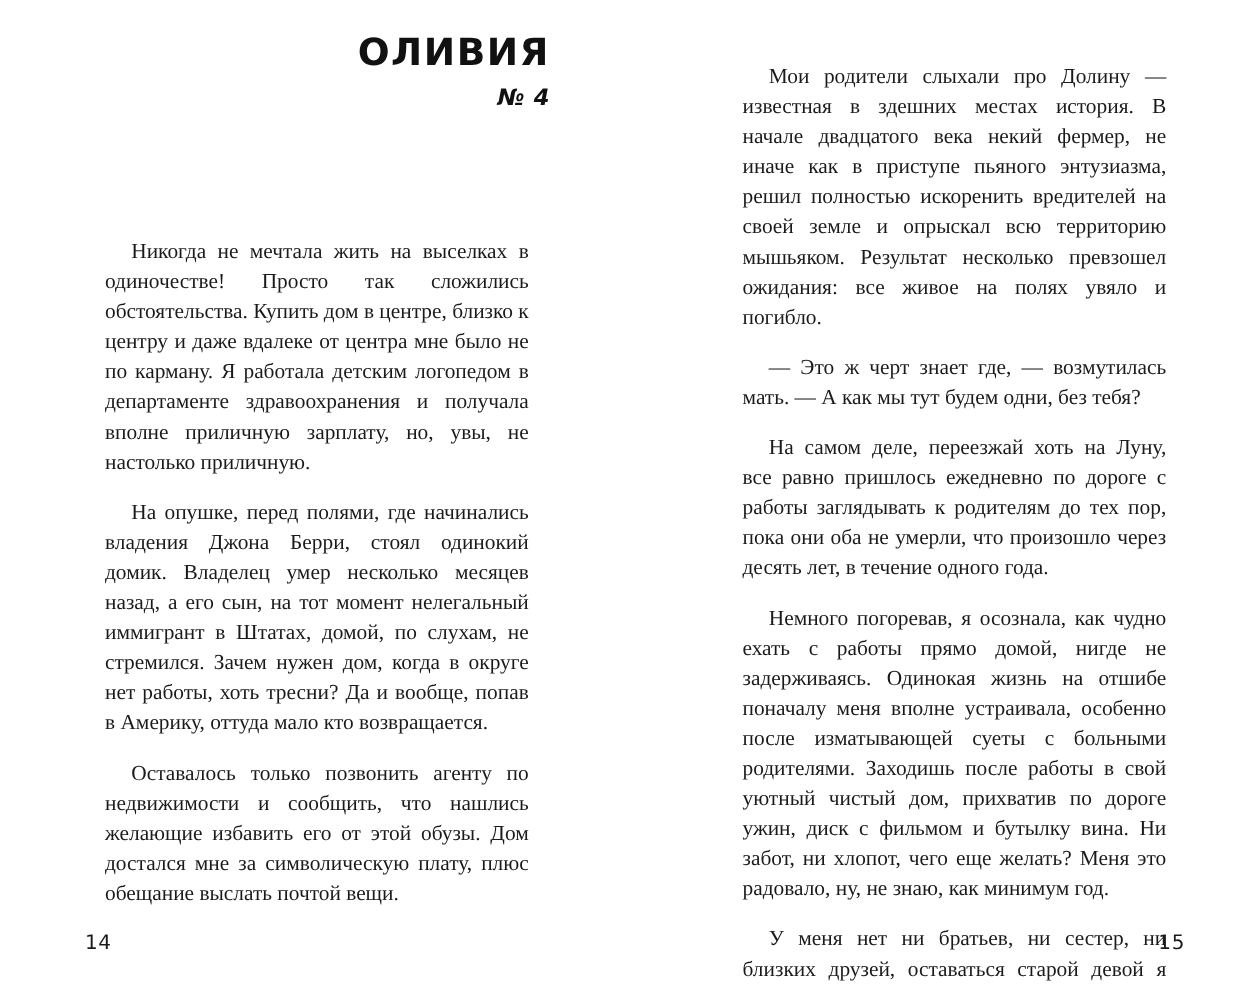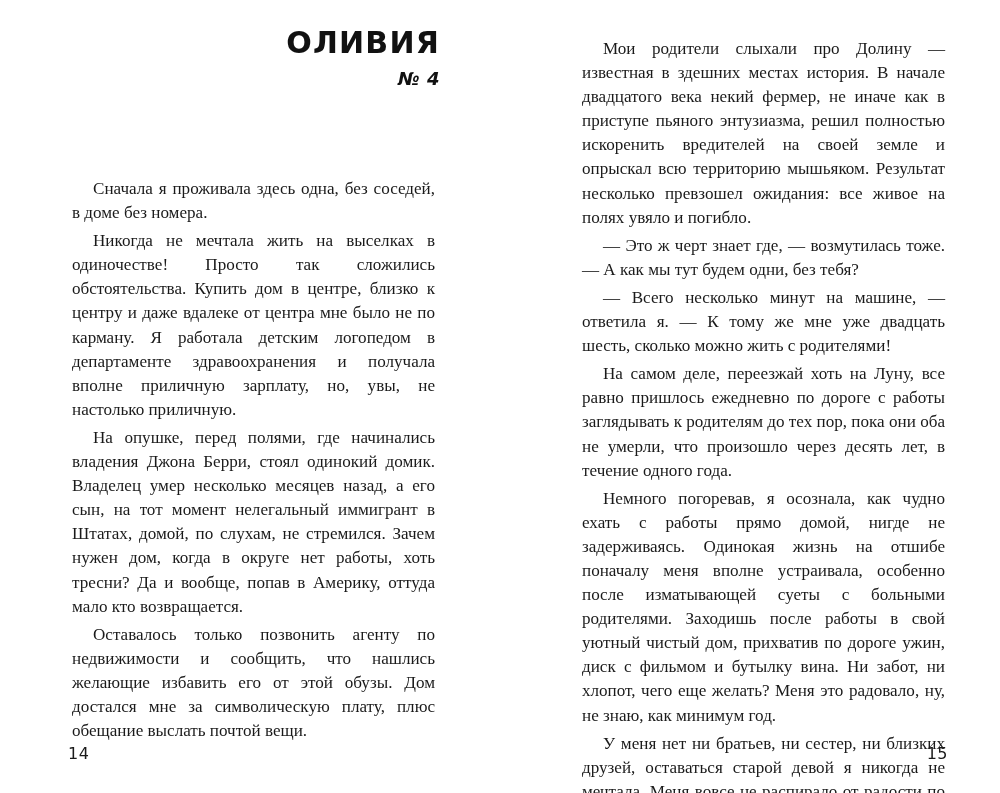--- a/index.html
+++ b/index.html
@@ -76,21 +76,21 @@
     left: 68px;
     top: 173px;
     width: 371px;
   }
   .col-right {
     left: 578px;
     top: 33px;
     width: 371px;
   }
   .textcol p {
-    margin: 4px;
+    margin: 16px;
     text-indent: 21px;
     font-family: Liberation Serif, serif;
   }
   .textcol p:last-child {
     
   }
 
   
   .folio {
     position: absolute;
@@ -111,36 +111,34 @@
 <div class="spread">
 
   <div class="page page-left">
 
     <div class="chapter-head">
       <span class="chapter-title">ОЛИВИЯ</span>
       <span class="chapter-number">№ 4</span>
     </div>
 
     <div class="textcol col-left">
-      <p>Сначала я проживала здесь одна, без соседей, в доме без номера.</p>
       <p>Никогда не мечтала жить на выселках в одиночестве! Просто так сложились обстоятельства. Купить дом в центре, близко к центру и даже вдалеке от центра мне было не по карману. Я работала детским логопедом в департаменте здравоохранения и получала вполне приличную зарплату, но, увы, не настолько приличную.</p>
       <p>На опушке, перед полями, где начинались владения Джона Берри, стоял одинокий домик. Владелец умер несколько месяцев назад, а его сын, на тот момент нелегальный иммигрант в Штатах, домой, по слухам, не стремился. Зачем нужен дом, когда в округе нет работы, хоть тресни? Да и вообще, попав в Америку, оттуда мало кто возвращается.</p>
       <p>Оставалось только позвонить агенту по недвижимости и сообщить, что нашлись желающие избавить его от этой обузы. Дом достался мне за символическую плату, плюс обещание выслать почтой вещи.</p>
 
     </div>
 
     <div class="folio folio-left">14</div>
   </div>
 
   <div class="page page-right">
 
     <div class="textcol col-right" style="left:78px;">
       <p>Мои родители слыхали про Долину — известная в здешних местах история. В начале двадцатого века некий фермер, не иначе как в приступе пьяного энтузиазма, решил полностью искоренить вредителей на своей земле и опрыскал всю территорию мышьяком. Результат несколько превзошел ожидания: все живое на полях увяло и погибло.</p>
-      <p>— Это ж черт знает где, — возмутилась тоже. — А как мы тут будем одни, без тебя?</p>
-      <p>— Всего несколько минут на машине, — ответила я. — К тому же мне уже двадцать шесть, сколько можно жить с родителями!</p>
+      <p>— Это ж черт знает где, — возмутилась мать. — А как мы тут будем одни, без тебя?</p>
       <p>На самом деле, переезжай хоть на Луну, все равно пришлось ежедневно по дороге с работы заглядывать к родителям до тех пор, пока они оба не умерли, что произошло через десять лет, в течение одного года.</p>
       <p>Немного погоревав, я осознала, как чудно ехать с работы прямо домой, нигде не задерживаясь. Одинокая жизнь на отшибе поначалу меня вполне устраивала, особенно после изматывающей суеты с больными родителями. Заходишь после работы в свой уютный чистый дом, прихватив по дороге ужин, диск с фильмом и бутылку вина. Ни забот, ни хлопот, чего еще желать? Меня это радовало, ну, не знаю, как минимум год.</p>
       <p>У меня нет ни братьев, ни сестер, ни близких друзей, оставаться старой девой я никогда не мечтала. Меня вовсе не распирало от радости по поводу того, как замечательно складывается жизнь и как прекрасно мне живется самой по себе. Если на то пошло, я с детства представляла себе свою</p>
     </div>
 
     <div class="folio folio-right">15</div>
   </div>
 
 </div>
 

